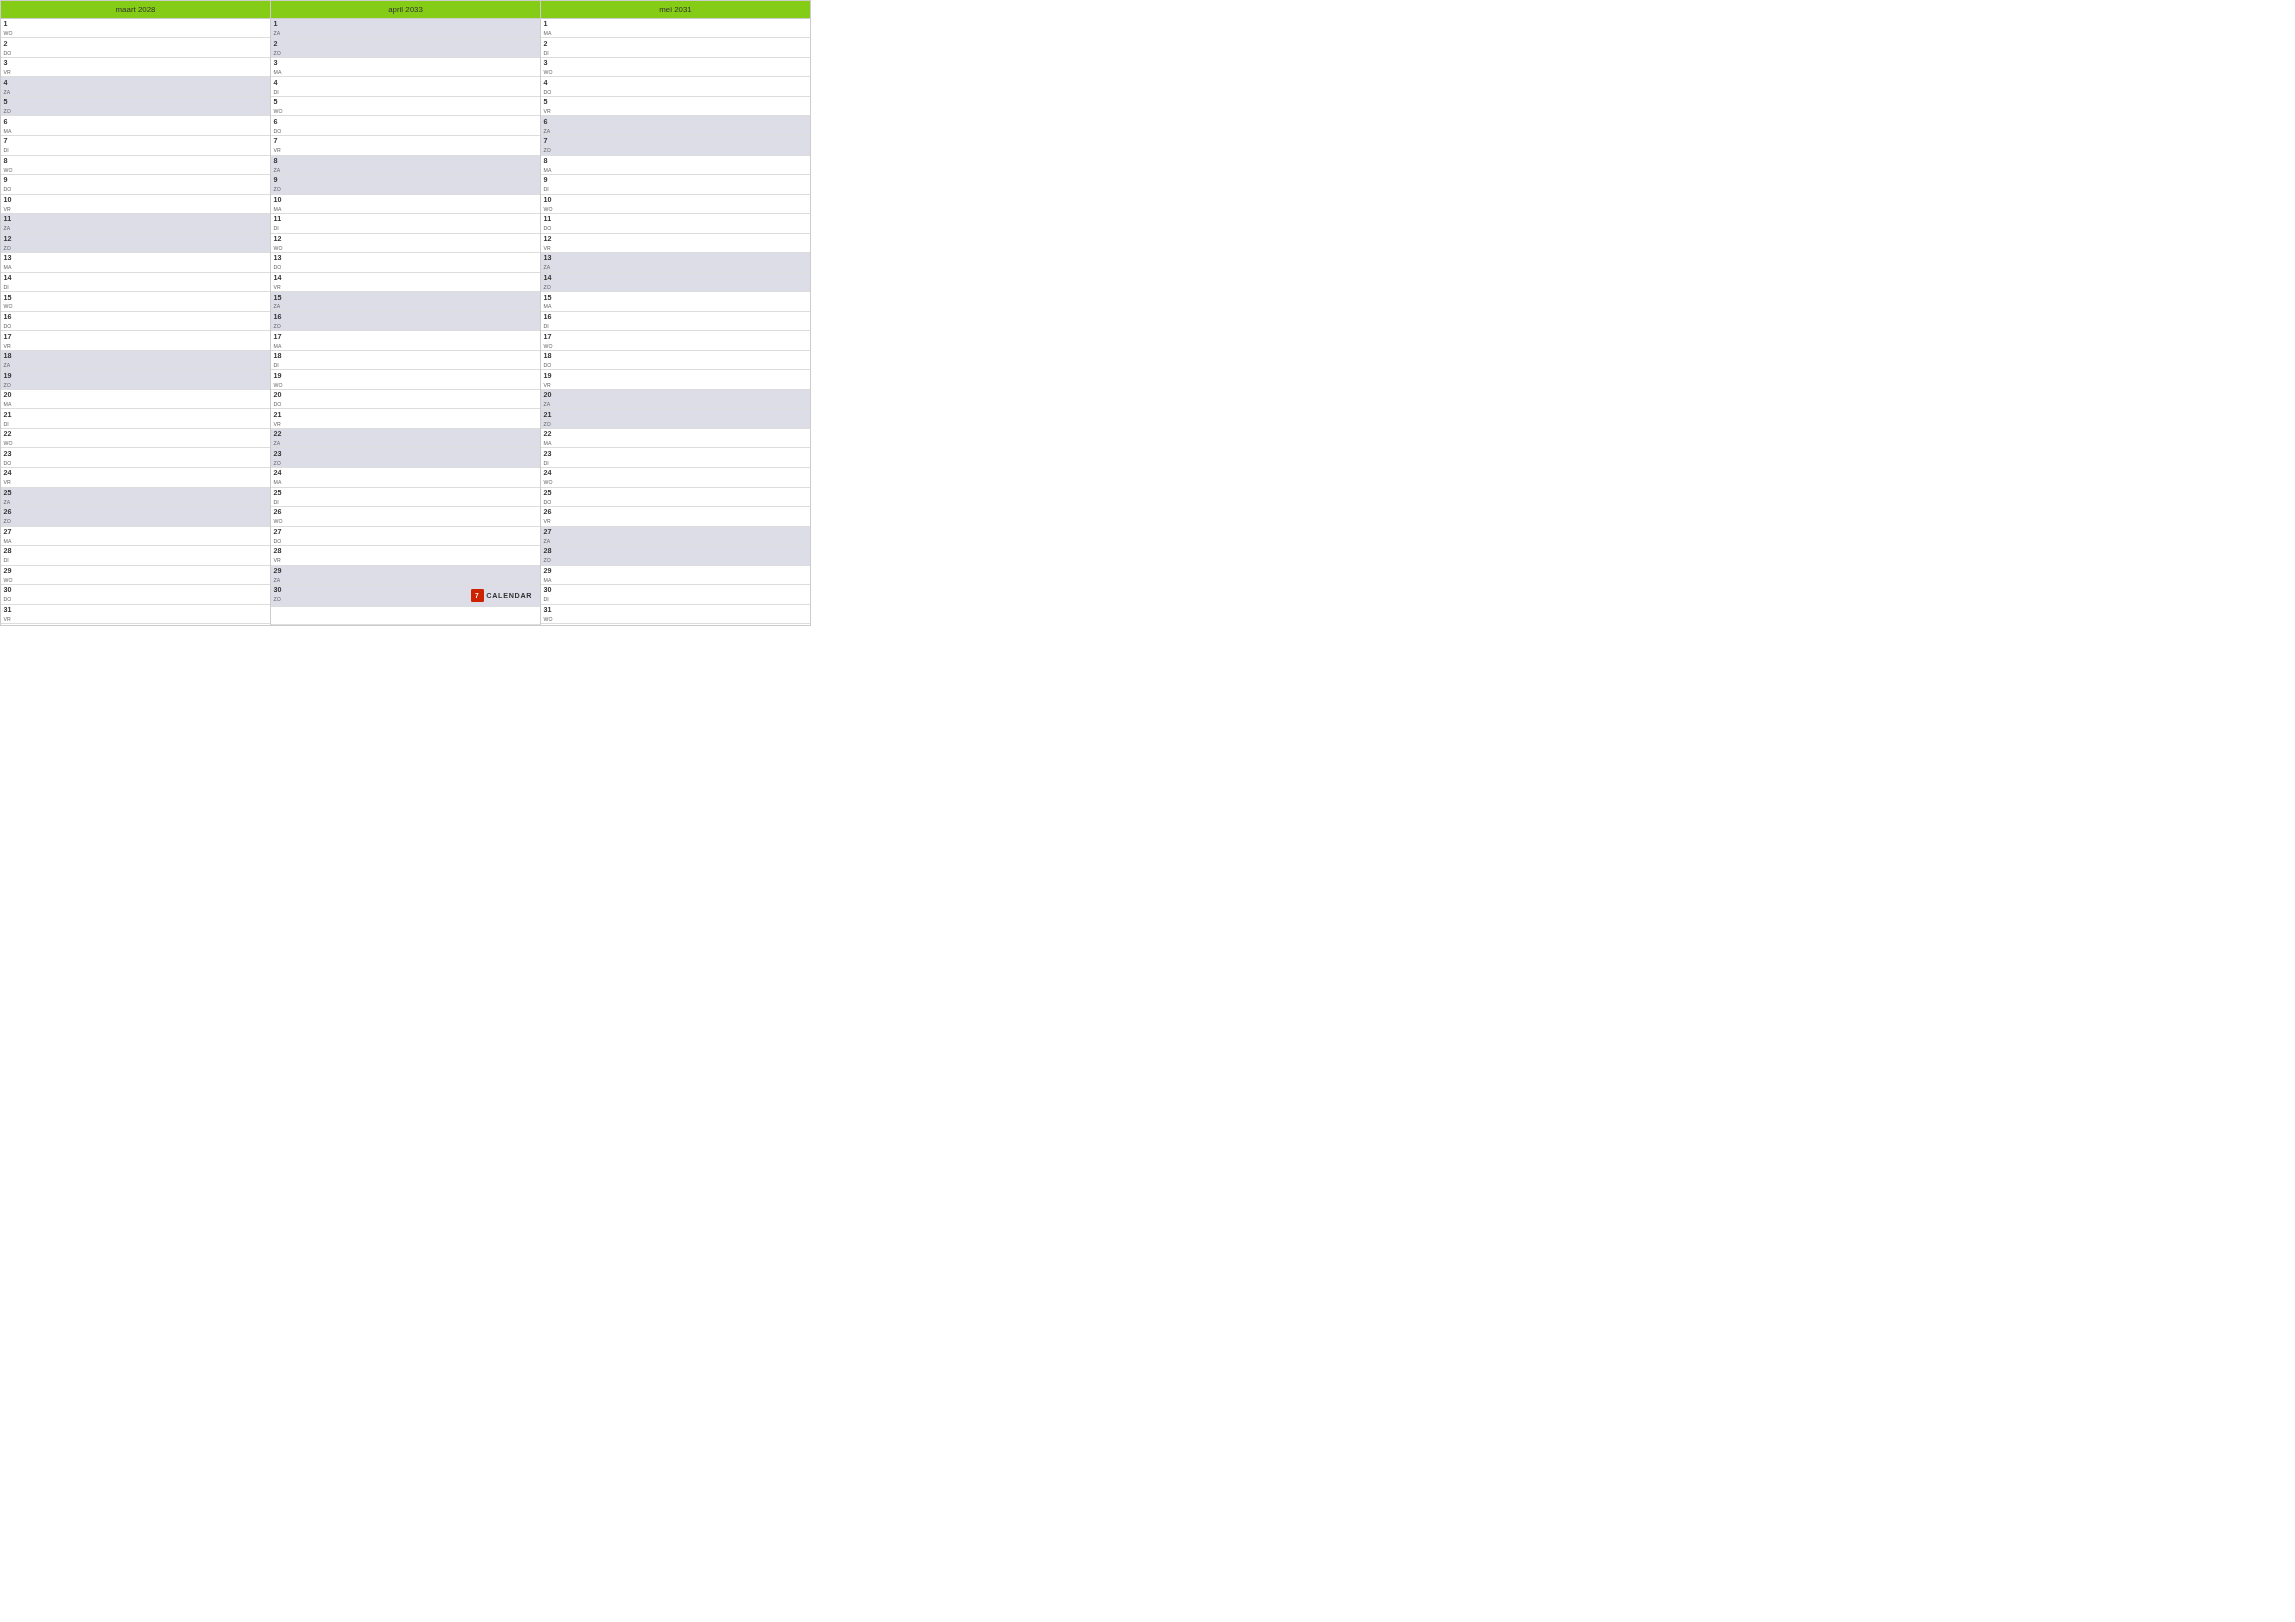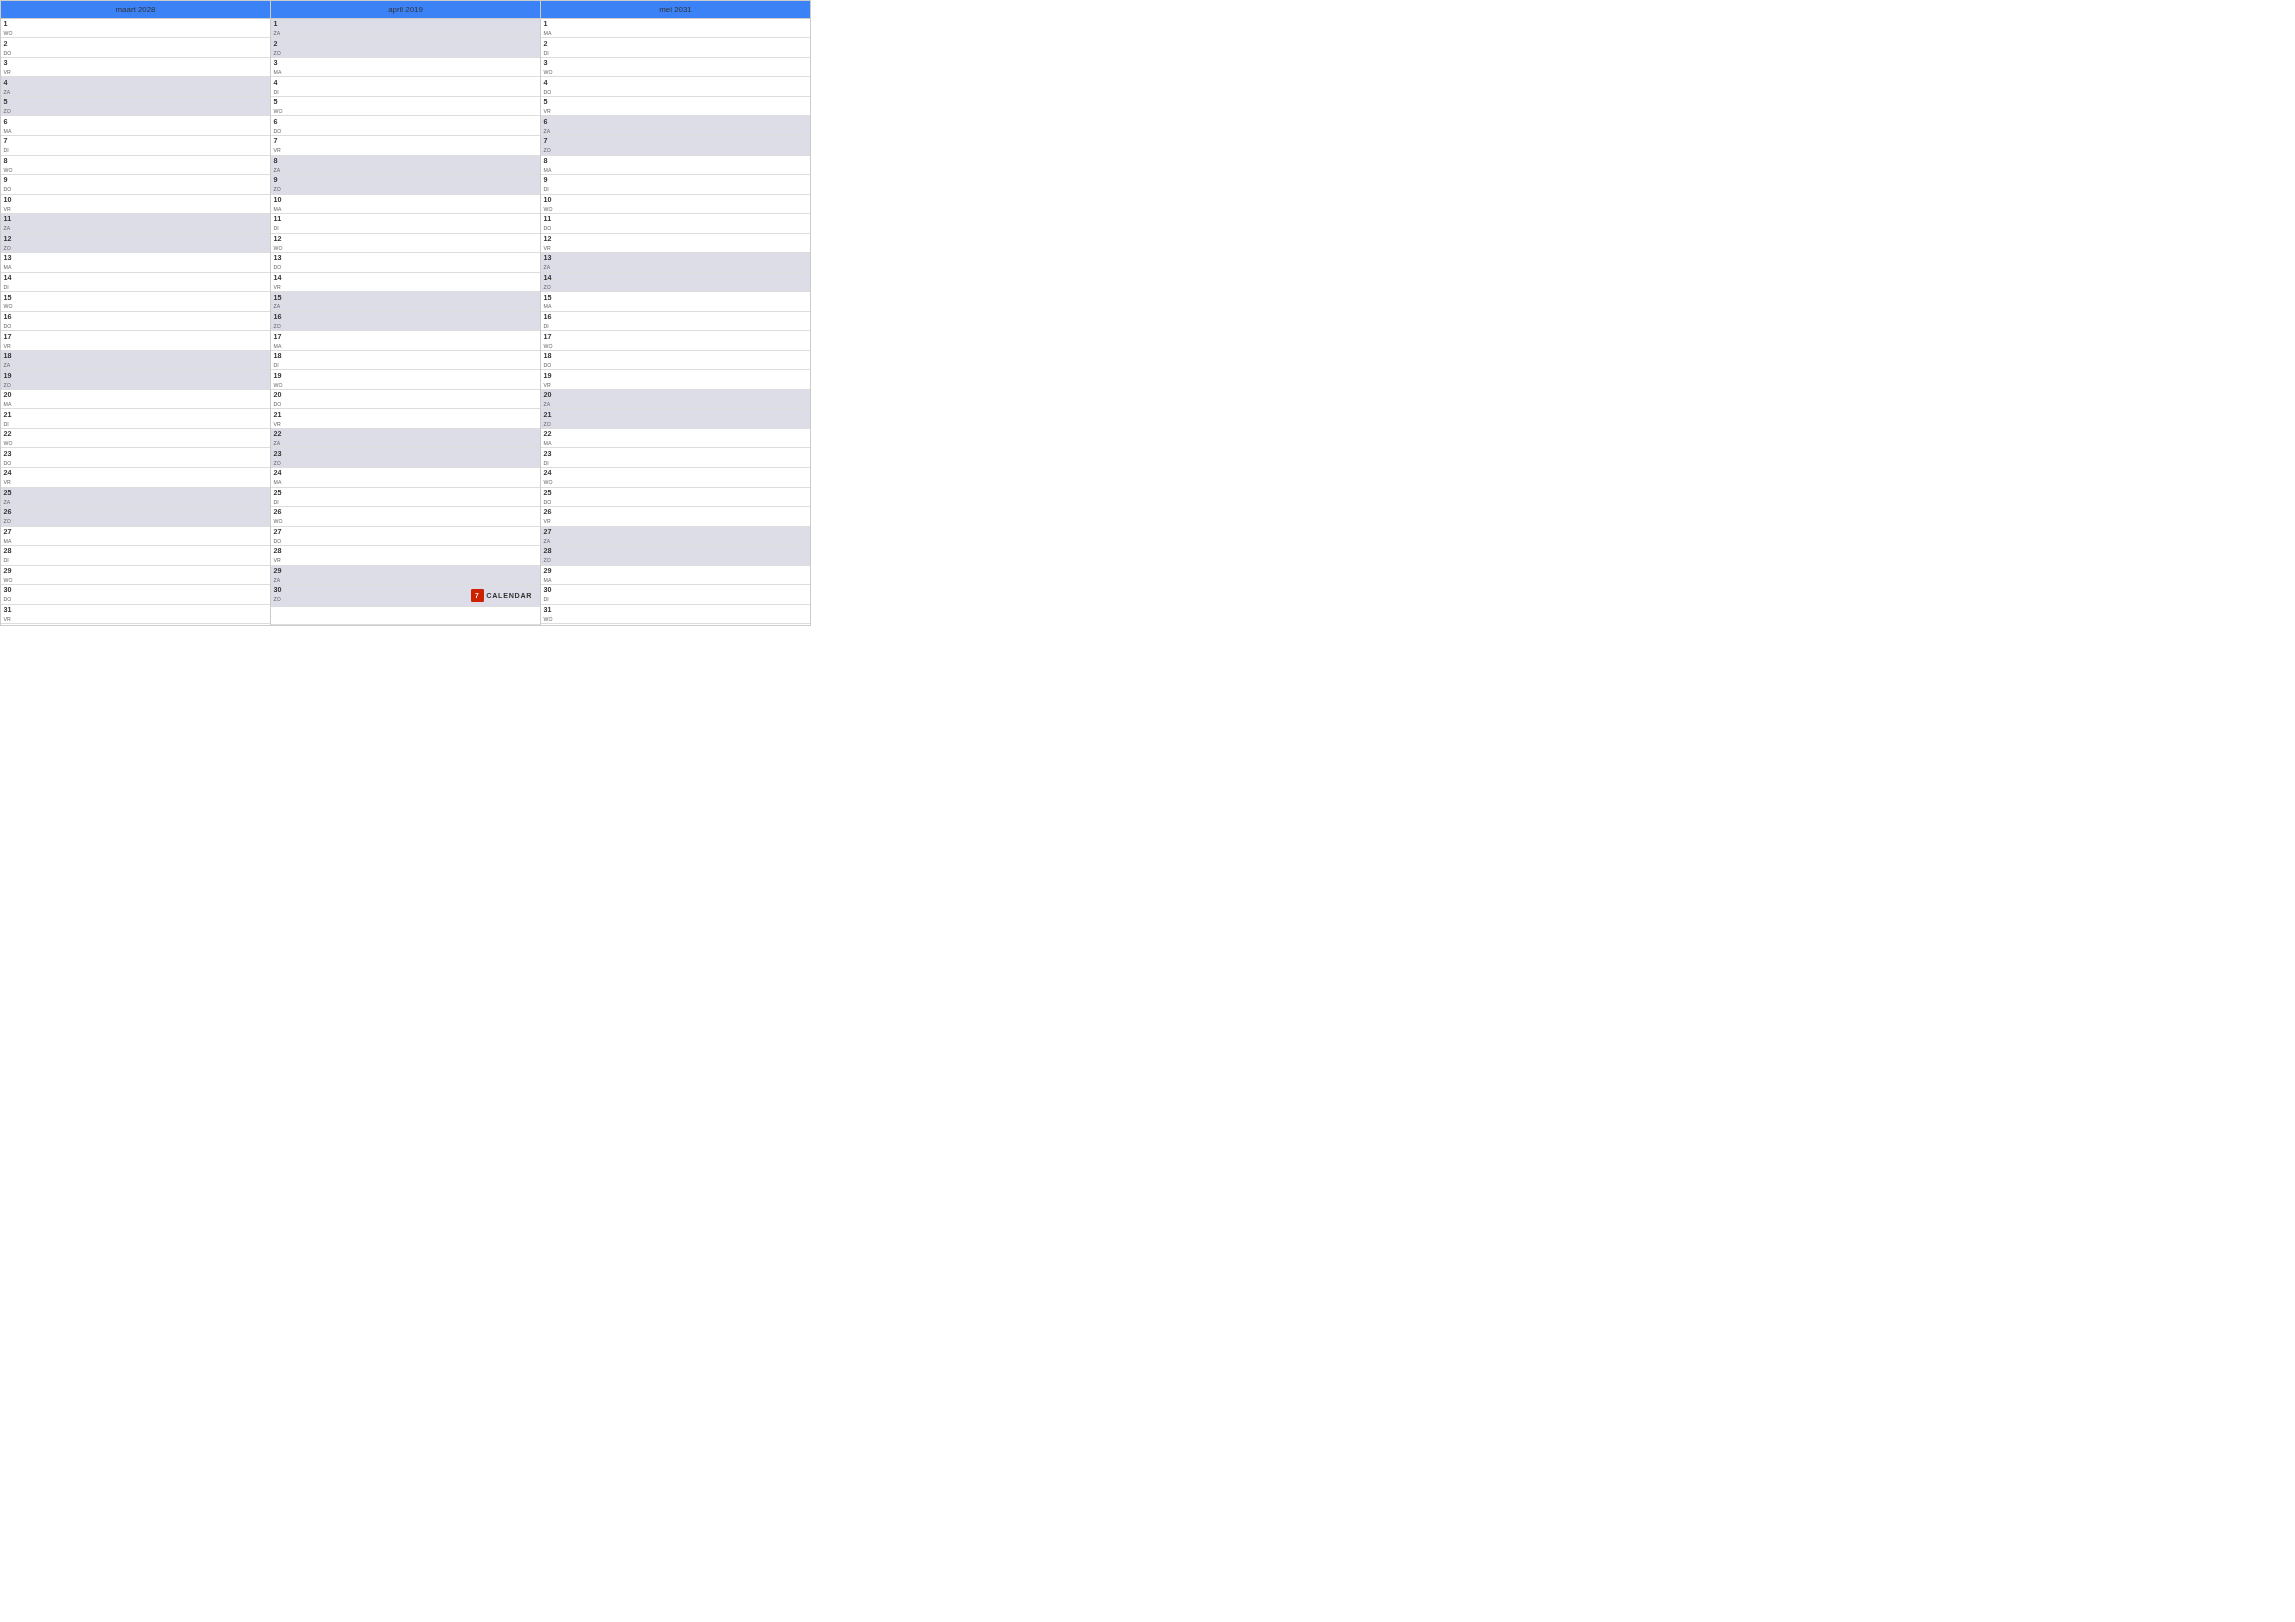--- a/index.html
+++ b/index.html
@@ -18,21 +18,21 @@
 
     .month-column {
       flex: 1;
       border-right: 0.7px solid #ccc;
     }
     .month-column:last-child {
       border-right: none;
     }
 
     .month-header {
-      background: #3b82f6;
+      background: #84cc16;
       text-align: center;
       padding: 3.9px 2.6px;
       font-size: 7.9px;
       font-weight: normal;
       border-bottom: 0.7px solid #ccc;
       color: #333;
     }
 
     .day-row {
       display: flex;
@@ -284,21 +284,21 @@
         </div>
       </div>
       <div class="day-row">
         <div class="day-info">
           <div class="day-number">31</div>
           <div class="day-name">VR</div>
         </div>
       </div>
     </div>
     <div class="month-column">
-      <div class="month-header">april 2019</div>
+      <div class="month-header">april 2033</div>
       <div class="day-row weekend">
         <div class="day-info">
           <div class="day-number">1</div>
           <div class="day-name">ZA</div>
         </div>
       </div>
       <div class="day-row weekend">
         <div class="day-info">
           <div class="day-number">2</div>
           <div class="day-name">ZO</div>

